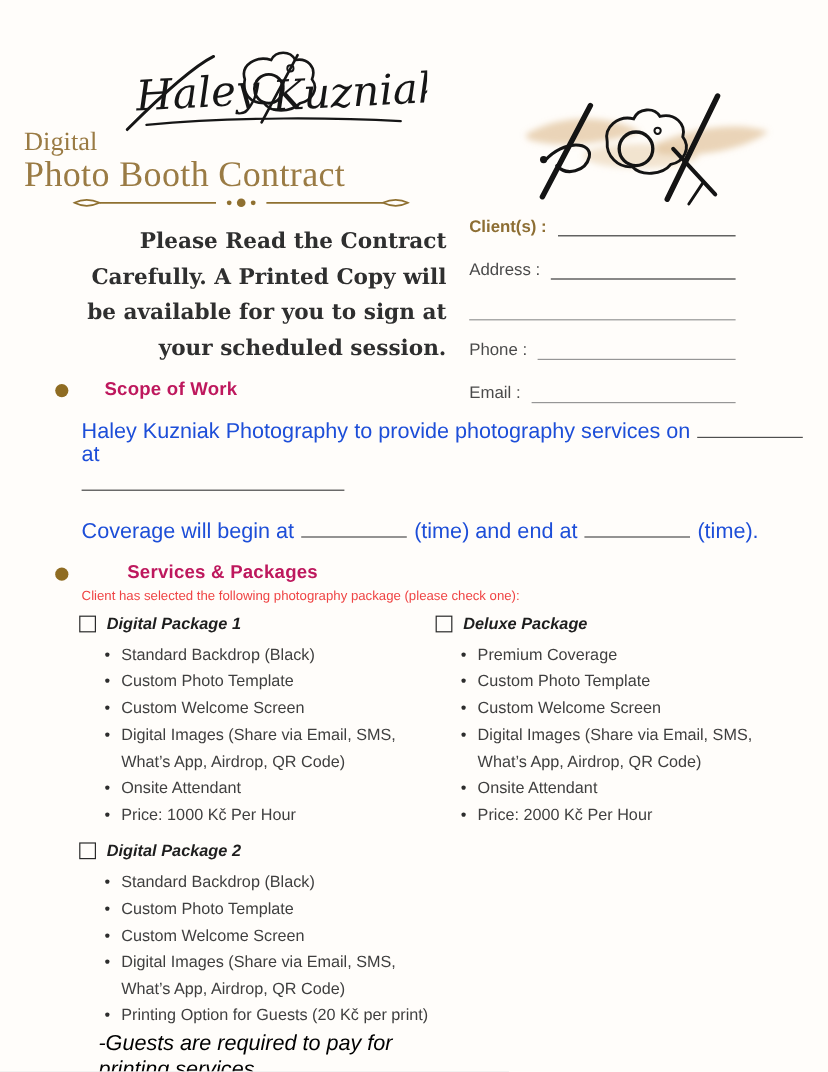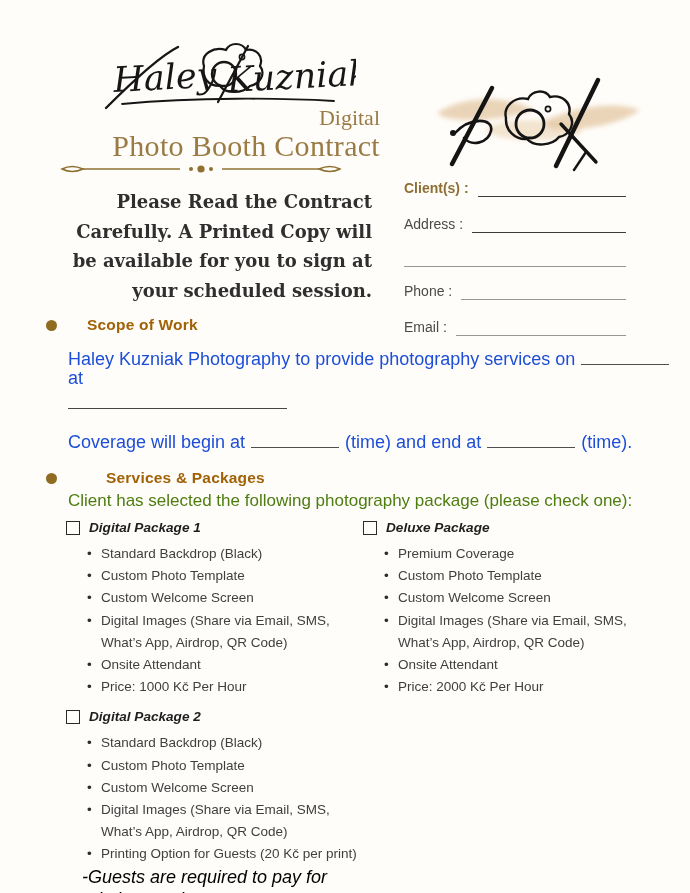--- a/index.html
+++ b/index.html
@@ -3,50 +3,50 @@
 <meta charset="utf-8">
 <style>
   html,body{margin:0;padding:0;background:#e9e9e9;}
   .page{
     position:relative;width:690px;height:893px;background:#fffdfa;
     font-family:"Liberation Sans",sans-serif;overflow:hidden;margin:0 auto;
   }
   
   .sig{position:absolute;left:98px;top:40px;width:258px;height:78px;}
   .hk{position:absolute;left:430px;top:76px;width:218px;height:98px;}
-  .head-text{position:absolute;left:20px;top:106px;width:360px;text-align:right;}
+  .head-text{position:absolute;left:20px;top:106px;width:360px;text-align:left;}
   .digital{font-family:"Liberation Serif",serif;font-size:22px;color:#9a7b44;line-height:1.1;}
   .title{font-family:"Liberation Serif",serif;font-size:30px;color:#9a7b44;line-height:1.08;letter-spacing:.3px;}
   .divider{position:absolute;left:60px;top:162px;width:282px;height:14px;}
   
   .notice{
     position:absolute;left:34px;top:187px;width:338px;text-align:right;
     font-family:"DejaVu Serif",serif;font-weight:bold;font-size:18px;
     color:#2f2f2f;line-height:29.5px;
   }
-  .form{position:absolute;left:404px;top:178px;width:222px;}
+  .form{position:absolute;left:391px;top:178px;width:222px;}
   .frow{display:flex;align-items:flex-end;margin-bottom:17px;height:19px;}
   .flabel{font-size:14px;color:#4a4a4a;white-space:nowrap;padding-bottom:1px;}
   .flabel.accent{color:#8d6e33;font-weight:bold;}
   .fline{flex:1;border-bottom:1.5px solid #969696;margin-left:9px;height:16px;}
   .frow:nth-child(1) .fline,.frow:nth-child(2) .fline{border-color:#3c3c3c;}
   .frow.full{margin-top:-2px;margin-bottom:14px;}
   .frow.full .fline{margin-left:0;}
   
   .body{position:absolute;left:0;top:312px;width:690px;}
   .sec-head{display:flex;align-items:center;margin-left:46px;}
   .sec-bullet{width:11px;height:11px;border-radius:50%;background:#8f6c22;flex:0 0 auto;}
-  .sec-title{margin-left:30px;font-size:15.5px;font-weight:bold;color:#a16207;letter-spacing:.2px;}
+  .sec-title{margin-left:30px;font-size:15.5px;font-weight:bold;color:#be185d;letter-spacing:.2px;}
   .scope-head{margin-top:4px;}
   .para{margin:16px 0 0 68px;font-size:18px;color:#1d4ed8;line-height:19px;}
   .blank{display:inline-block;width:88px;height:13px;border-bottom:1.5px solid #4f4f4f;margin:0 6px;}
   .blank-line{margin:17px 0 0 68px;width:219px;border-bottom:1.5px solid #464646;height:3px;}
   .coverage{margin-top:24px;}
   .svc-head{margin-top:17px;gap:19px;}
-  .instruction{margin:4px 0 0 68px;font-size:17px;color:#4d7c0f;}
+  .instruction{margin:4px 0 0 68px;font-size:11px;color:#ef4444;}
   .cols{display:flex;margin-top:9px;}
   .col-left{margin-left:66px;width:292px;}
   .col-right{margin-left:5px;width:305px;}
   .pkg-head{display:flex;align-items:center;margin-bottom:8px;font-style:italic;}
   .checkbox{width:12px;height:12px;border:1.5px solid #2a2a2a;background:transparent;flex:0 0 auto;}
   .pkg-name{margin-left:9px;font-size:13.6px;font-weight:bold;color:#1e1e1e;}
   .pkg-items{list-style:none;margin:0 0 11px 0;padding:0;}
   .pkg-items li{position:relative;padding-left:35px;font-size:13.5px;color:#3f3f3f;line-height:22.2px;}
   .pkg-items li::before{content:"•";position:absolute;left:21px;color:#2d2d2d;}
   .pkg-items li.note{font-style:italic;font-size:18px;color:#000000;padding-left:16px;}

